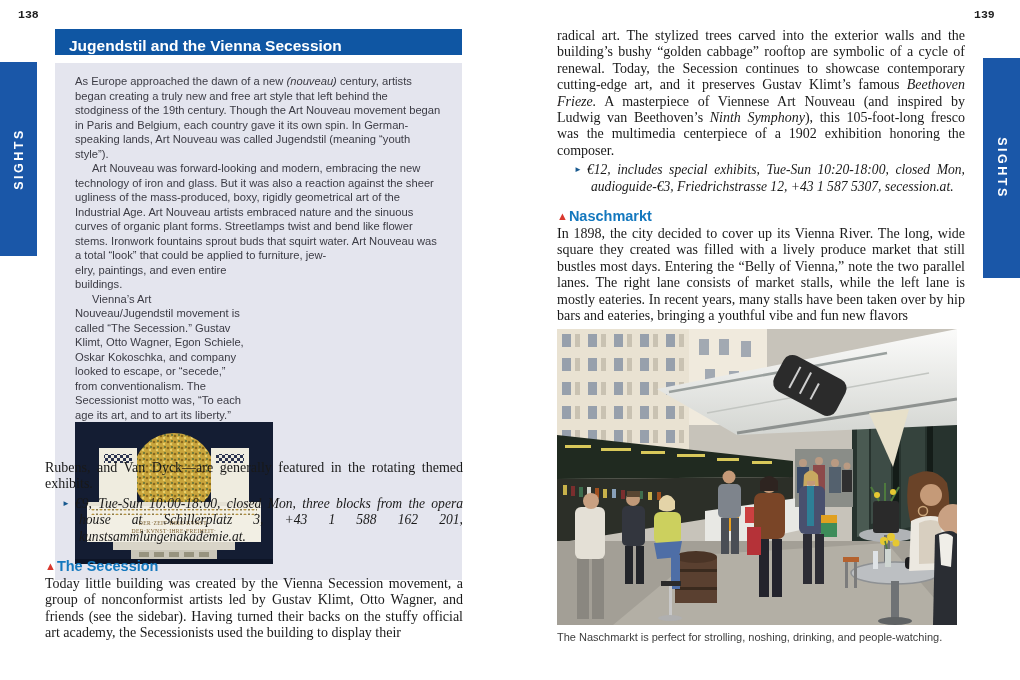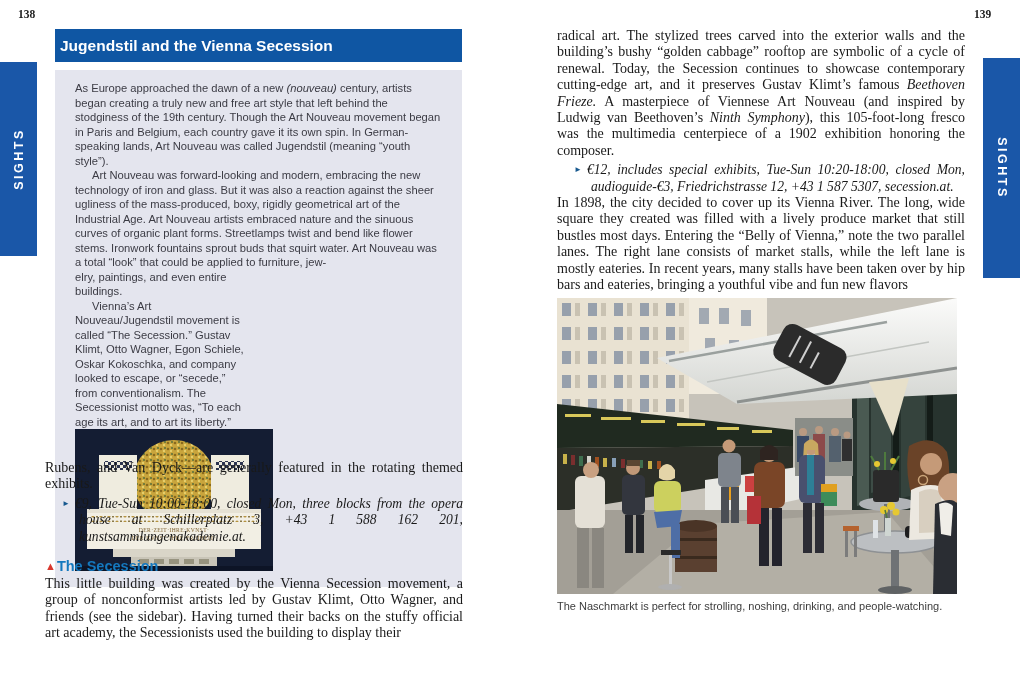--- a/index.html
+++ b/index.html
@@ -1,43 +1,43 @@
 <!DOCTYPE html>
 <html><head>
 <meta charset="utf-8">
 <style>
   html,body{margin:0;padding:0;}
   body{
     position:relative;width:1020px;height:680px;background:#ffffff;
     font-family:"Liberation Serif", serif;color:#191919;overflow:hidden;
   }
   .pagenum{
-    position:absolute;top:8px;font-family:Liberation Serif, serif;
+    position:absolute;top:8px;font-family:Liberation Mono, monospace;
     font-weight:bold;font-size:11.5px;color:#1d1d1d;
   }
   
   .tab{
     position:absolute;width:37px;background:#1a57a8;display:flex;
     align-items:center;justify-content:center;
   }
   .tab span{
     white-space:nowrap;color:#fff;font-family:"Liberation Sans",sans-serif;
     font-weight:bold;font-size:12.5px;letter-spacing:2.5px;
   }
   .tab-left{left:0;top:62px;height:194px;}
   .tab-left span{transform:rotate(-90deg);}
   .tab-right{right:0;top:58px;height:220px;}
   .tab-right span{transform:rotate(90deg);}
 
   
   .sidebar{position:absolute;left:55px;top:29px;width:407px;}
   .sbar-title{
-    background:#0f56a3;color:#fff;height:33px;line-height:33px;
+    background:#0f56a3;color:#fff;height:26px;line-height:33px;
     font-family:"Liberation Sans",sans-serif;font-weight:bold;font-size:15.5px;
-    padding-left:5px;box-sizing:border-box;
+    padding-left:14px;box-sizing:border-box;
   }
   .sbar-body{
     margin-top:8px;background:#e4e5ee;padding:11px 20px 12px 20px;
     font-family:"Liberation Sans",sans-serif;font-size:11.2px;line-height:14.5px;
     color:#3b3b44;box-sizing:border-box;min-height:387px;
   }
   .sbar-body p{margin:0;}
   .sbar-body .ind{text-indent:17px;}
   .cols{display:flex;flex-direction:column;}
   .colL{width:169px;flex:none;}
@@ -130,32 +130,33 @@
         </svg>
       </div>
     </div>
   </div>
 </div>
 
 <div class="bodycol" style="left:45px;top:460px;width:418px;">
   <p class="body-text">Rubens, and Van Dyck—are generally featured in the rotating themed exhibits.</p>
   <p class="listing"><span class="marker">►</span><span>€9, Tue-Sun 10:00-18:00, closed Mon, three blocks from the opera house at Schillerplatz 3, +43 1 588 162 201, kunstsammlungenakademie.at.</span></p>
   <div class="sighead"><span class="tri">▲</span><span>The Secession</span></div>
-  <p class="body-text">This little building was created by the Vienna Secession movement, a group of nonconformist artists led by Gustav Klimt, Otto Wagner, and friends (see the sidebar). Having turned their backs on the stuffy official art academy, the Secessionists used the building to display their</p>
+  <p class="body-text">Today little building was created by the Vienna Secession movement, a group of nonconformist artists led by Gustav Klimt, Otto Wagner, and friends (see the sidebar). Having turned their backs on the stuffy official art academy, the Secessionists used the building to display their</p>
 </div>
 
 <div class="pagenum" style="left:974px;">139</div>
 
 <div class="tab tab-right">
   <span>SIGHTS</span>
 </div>
 
 <div class="bodycol" style="left:557px;top:28px;width:408px;">
   <p class="body-text"><span>radical art. The stylized trees carved into the exterior walls and the building’s bushy “golden cabbage” rooftop are symbolic of a cycle of renewal. Today, the Secession continues to showcase contemporary cutting-edge art, and it preserves Gustav Klimt’s famous </span><span class="it">Beethoven Frieze.</span><span> A masterpiece of Viennese Art Nouveau (and inspired by Ludwig van Beethoven’s </span><span class="it">Ninth Symphony</span><span>), this 105-foot-long fresco was the multimedia centerpiece of a 1902 exhibition honoring the composer.</span></p>
   <p class="listing"><span class="marker">►</span><span>€12, includes special exhibits, Tue-Sun 10:20-18:00, closed Mon, audioguide-€3, Friedrichstrasse 12, +43 1 587 5307, secession.at.</span></p>
+  <div class="sighead"><span class="tri">▲</span><span>Naschmarkt</span></div>
   <p class="body-text">In 1898, the city decided to cover up its Vienna River. The long, wide square they created was filled with a lively produce market that still bustles most days. Entering the “Belly of Vienna,” note the two parallel lanes. The right lane consists of market stalls, while the left lane is mostly eateries. In recent years, many stalls have been taken over by hip bars and eateries, bringing a youthful vibe and fun new flavors</p>
 
   <div class="photo-wrap">
     
     <svg width="400" height="296" viewBox="0 0 400 296" xmlns="http://www.w3.org/2000/svg">
       <defs>
         <linearGradient id="awn" x1="0" y1="0" x2="0" y2="1">
           <stop offset="0" stop-color="#fbfbfa"></stop>
             <stop offset="1" stop-color="#d4d6d2"></stop>
         </linearGradient>

